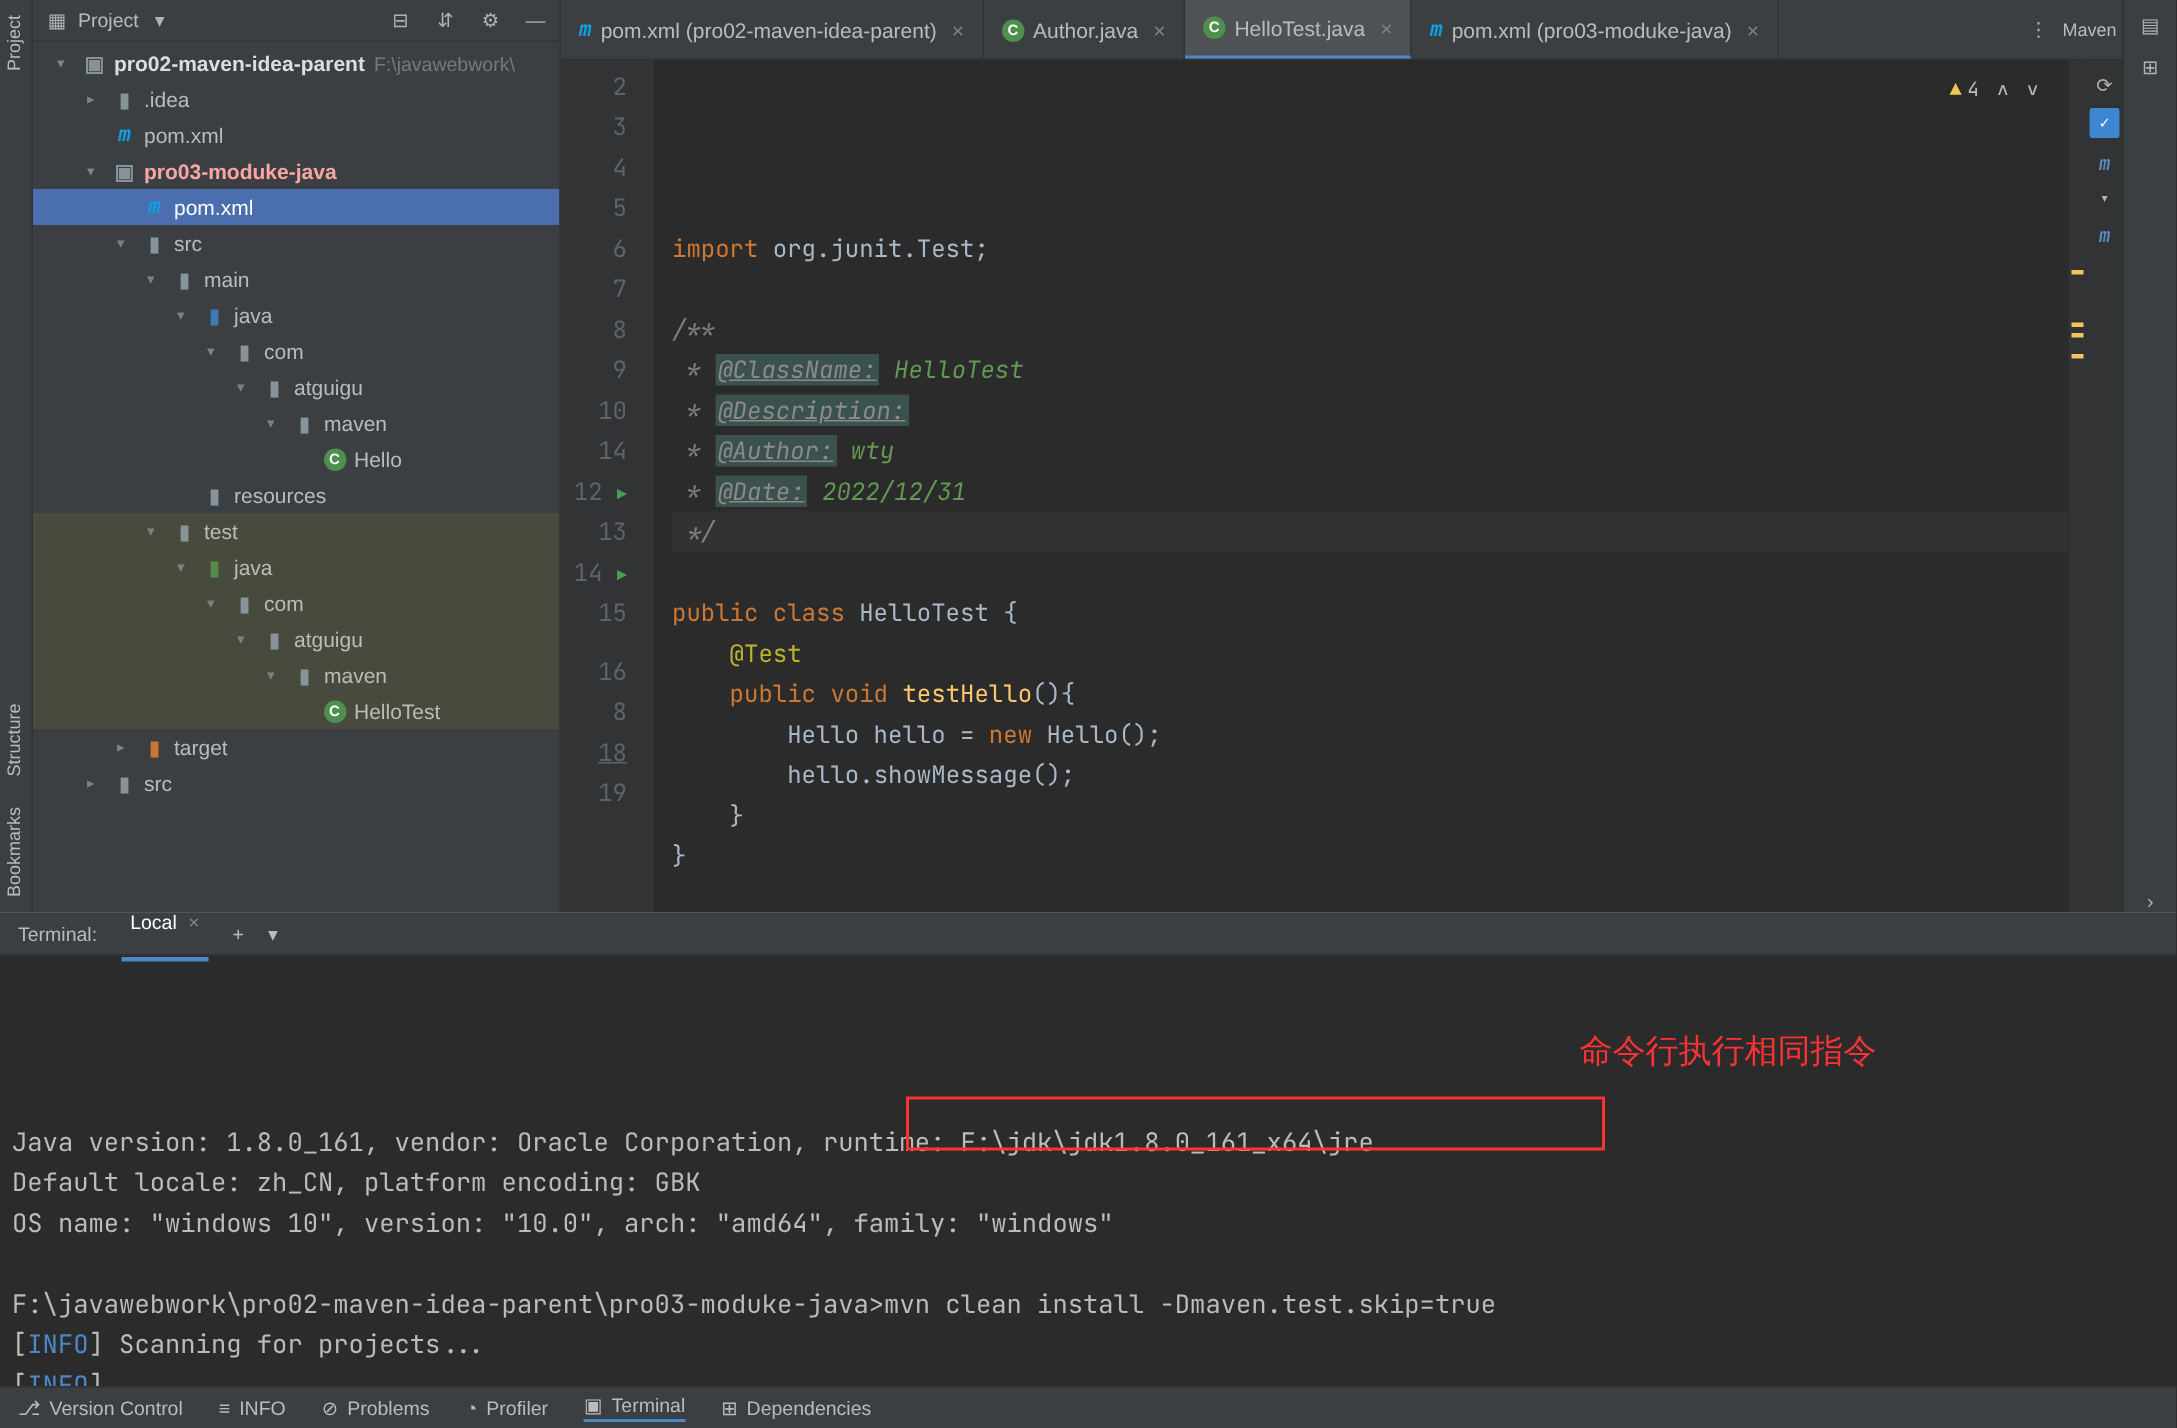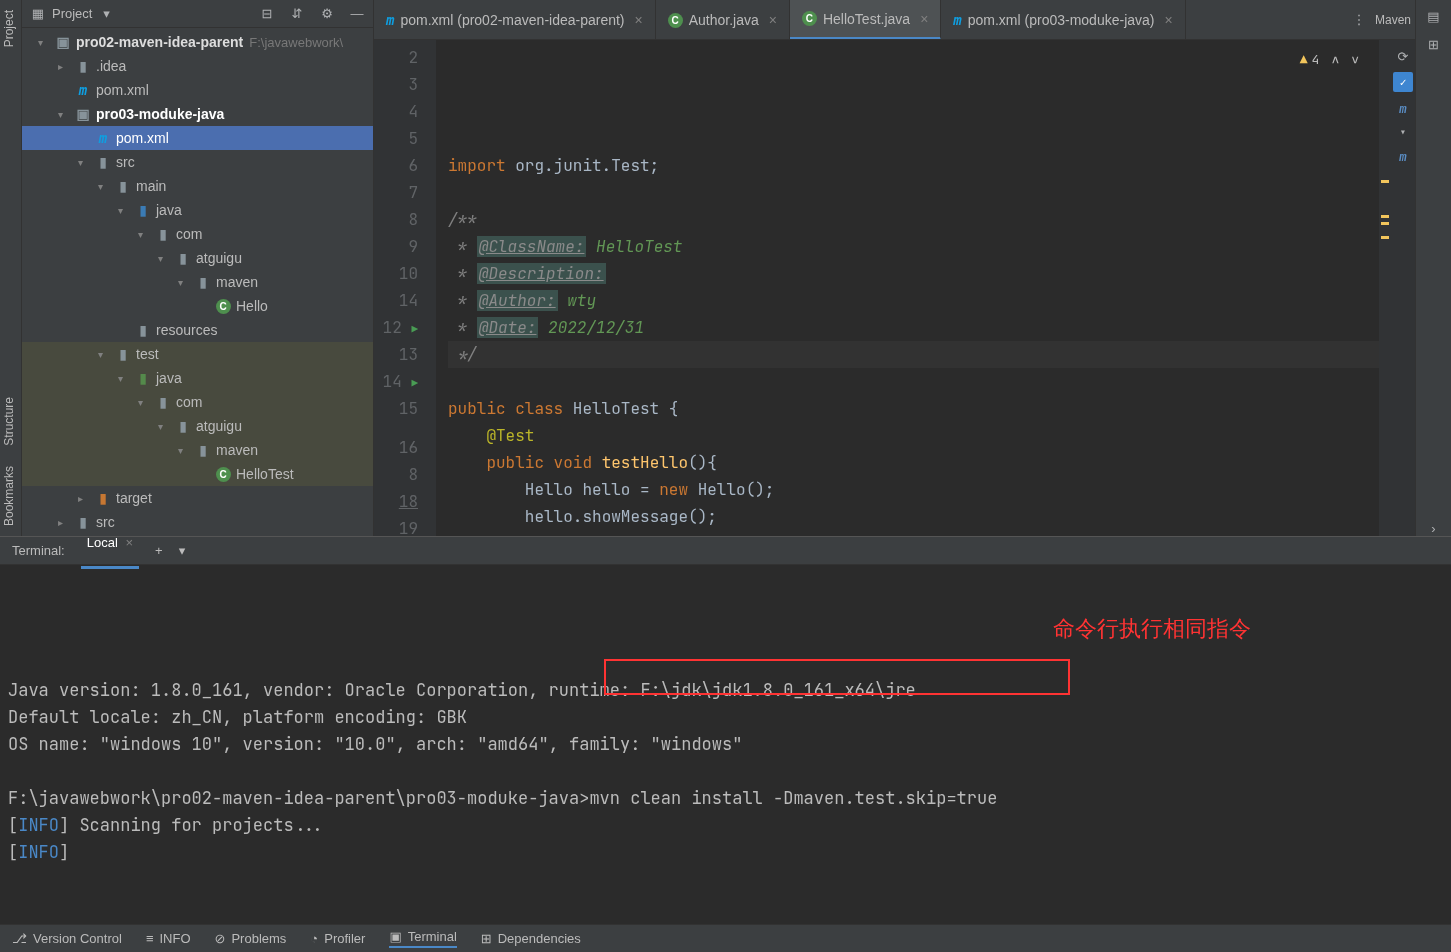--- a/index.html
+++ b/index.html
@@ -95,21 +95,21 @@
   right: 20px;
   display: flex;
   align-items: center;
   gap: 12px;
   color: #bbbbbb;
   font-size: 13px;
 }
 .warn-badge { display: flex; align-items: center; gap: 4px; }
 .warn-tri { color: #f2c55c; }
 .terminal-panel {
-  height: 388px;
+  height: 316px;
   background: #2b2b2b;
   border-top: 1px solid #555;
   display: flex;
   flex-direction: column;
 }
 .terminal-header {
   height: 28px;
   background: #3c3f41;
   display: flex;
   align-items: center;
@@ -212,21 +212,21 @@
             <span style="">.idea</span>
           </div>
           <div class="tree-item" style="padding-left: 36px;">
             <span class="tree-arrow"></span>
             <span class="tree-icon file-m">m</span>
             <span style="">pom.xml</span>
           </div>
           <div class="tree-item" style="padding-left: 36px;">
             <span class="tree-arrow">▾</span>
             <span class="tree-icon folder-module">▣</span>
-            <span style="font-weight:bold;color:#ffffff">pro03-moduke-java</span>
+            <span style="font-weight:bold;color:#fca5a5">pro03-moduke-java</span>
           </div>
           <div class="tree-item selected" style="padding-left: 56px;">
             <span class="tree-arrow"></span>
             <span class="tree-icon file-m">m</span>
             <span style="">pom.xml</span>
           </div>
           <div class="tree-item" style="padding-left: 56px;">
             <span class="tree-arrow">▾</span>
             <span class="tree-icon folder-icon">▮</span>
             <span style="">src</span>

